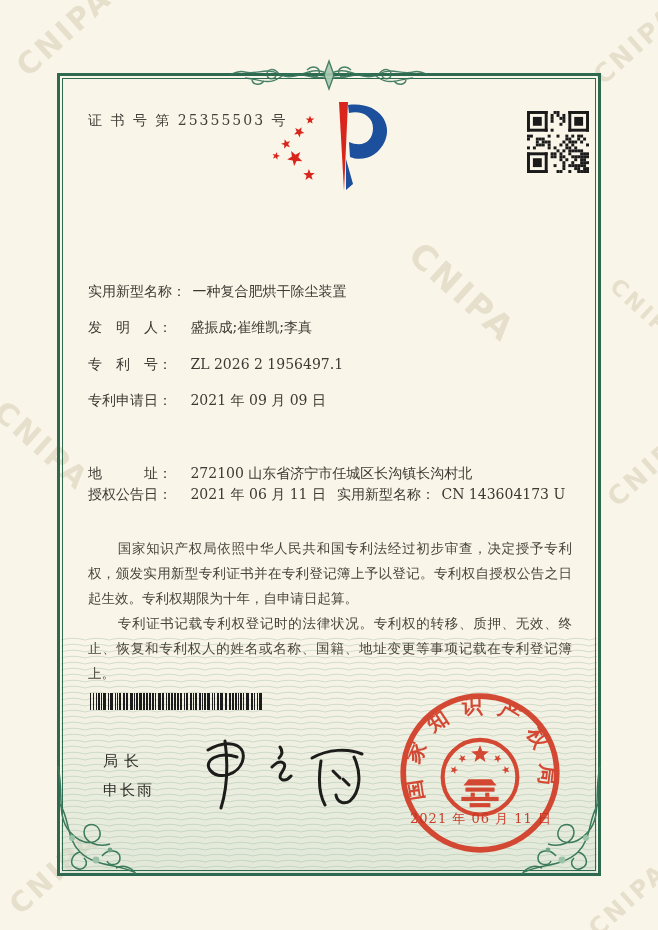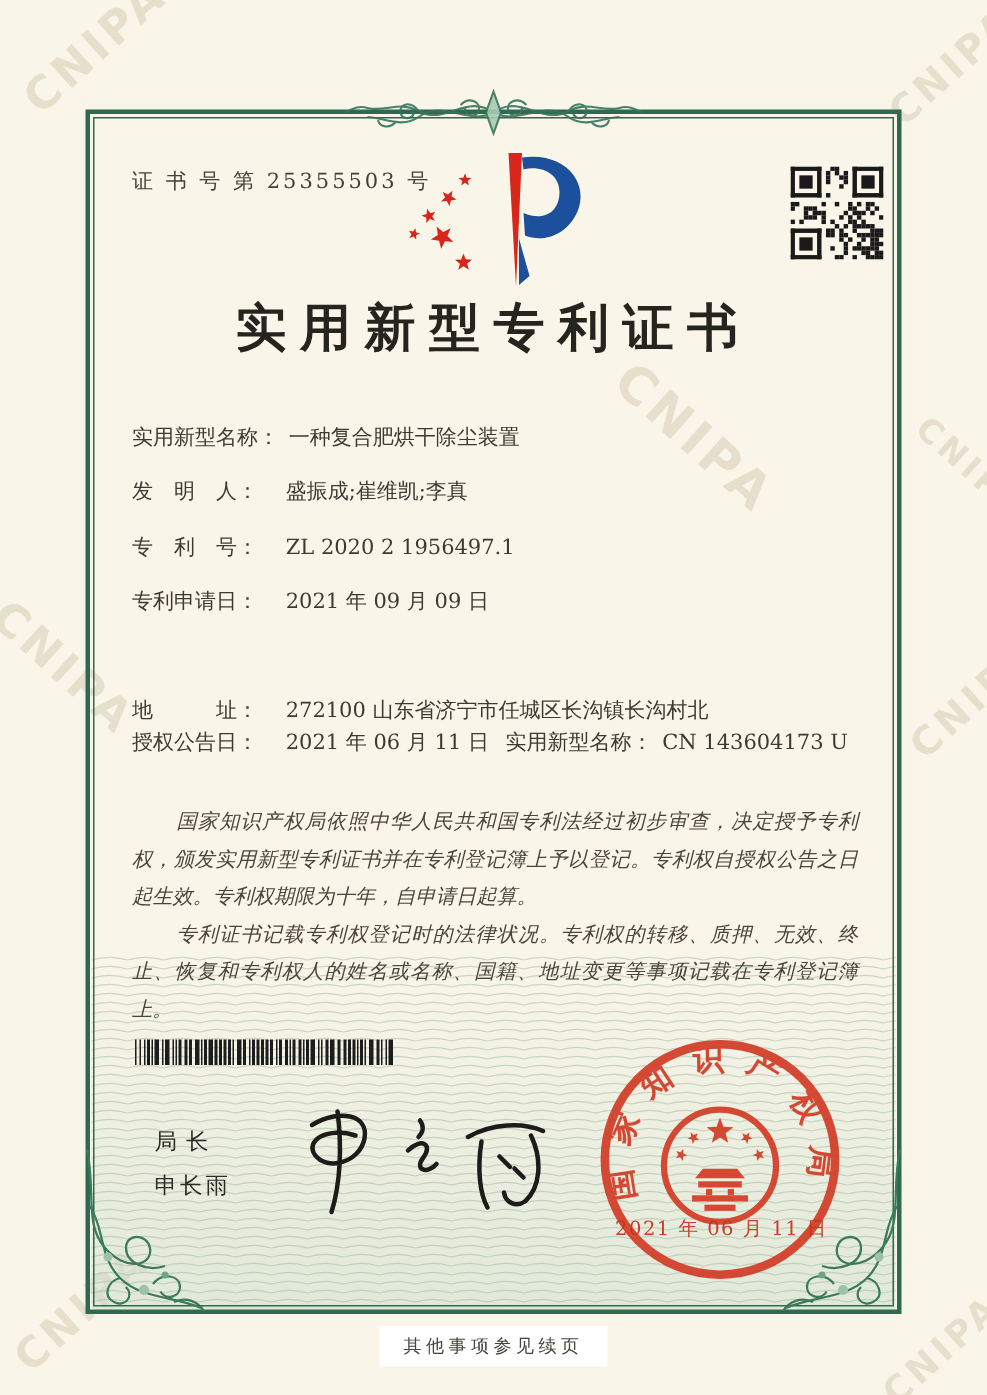--- a/index.html
+++ b/index.html
@@ -41,21 +41,21 @@
     font-size:34px; font-weight:bold; letter-spacing:9px; color:#26241f;
   }
   
   .frow{ position:absolute; left:88px; width:490px; font-size:14px; color:#3d3a33; white-space:nowrap; }
   .flabel{ display:inline-block; min-width:96px; }
   .fvalue{ margin-left:2px; }
   .grant-pair{ position:absolute; left:249px; top:0; }
   
   .bodytext{
     position:absolute; left:88px; top:536px; width:484px;
-    font-size:13.5px; line-height:1.85; color:#4a453c; text-align:justify;font-style:italic;
+    font-size:13.5px; line-height:1.85; color:#4a453c; text-align:justify;
   }
   .bodytext p{ margin:0; text-indent:2.2em; }
   
   .barcode{ position:absolute; left:90px; top:693px; width:178px; height:17px; display:flex; align-items:stretch; }
   .barcode div{ height:100%; }
   .signer-role{ position:absolute; left:103px; top:752px; font-size:15px; letter-spacing:6px; color:#2e2c27; }
   .signer-name{ position:absolute; left:103px; top:781px; font-size:15px; letter-spacing:2px; color:#2e2c27; }
   .signature{ position:absolute; left:192px; top:734px; }
   .seal{ position:absolute; left:397px; top:690px; }
   .seal-date{
@@ -305,33 +305,32 @@
       <rect x="41.333333333333336" y="0" width="2.9523809523809526" height="20.666666666666668" fill="#1a1a1a"></rect>
       <rect x="59.04761904761905" y="0" width="2.9523809523809526" height="20.666666666666668" fill="#1a1a1a"></rect>
       <rect x="47.23809523809524" y="5.904761904761905" width="8.857142857142858" height="8.857142857142858" fill="#1a1a1a"></rect>
       <rect x="0" y="41.333333333333336" width="20.666666666666668" height="2.9523809523809526" fill="#1a1a1a"></rect>
       <rect x="0" y="59.04761904761905" width="20.666666666666668" height="2.9523809523809526" fill="#1a1a1a"></rect>
       <rect x="0" y="41.333333333333336" width="2.9523809523809526" height="20.666666666666668" fill="#1a1a1a"></rect>
       <rect x="17.714285714285715" y="41.333333333333336" width="2.9523809523809526" height="20.666666666666668" fill="#1a1a1a"></rect>
       <rect x="5.904761904761905" y="47.23809523809524" width="8.857142857142858" height="8.857142857142858" fill="#1a1a1a"></rect>
     </svg>
 
-  <div class="title">实用新型专利证书</div>
 
   <div class="frow" style="top:283px;">
     <span class="flabel">实用新型名称：</span>
     <span class="fvalue">一种复合肥烘干除尘装置</span>
   </div>
   <div class="frow" style="top:319px;">
     <span class="flabel">发　明　人：</span>
     <span class="fvalue">盛振成;崔维凯;李真</span>
   </div>
   <div class="frow" style="top:356px;">
     <span class="flabel">专　利　号：</span>
-    <span class="fvalue">ZL 2020 2 1956497.1</span>
+    <span class="fvalue">ZL 2026 2 1956497.1</span>
   </div>
   <div class="frow" style="top:392px;">
     <span class="flabel">专利申请日：</span>
     <span class="fvalue">2021 年 09 月 09 日</span>
   </div>
   <div class="frow" style="top:465px;">
     <span class="flabel">地　　　址：</span>
     <span class="fvalue">272100 山东省济宁市任城区长沟镇长沟村北</span>
   </div>
   <div class="frow" style="top:486px;">
@@ -498,17 +497,14 @@
       <polygon points="80.0,53.0 82.2,58.9 88.6,59.2 83.6,63.2 85.3,69.3 80.0,65.8 74.7,69.3 76.4,63.2 71.4,59.2 77.8,58.9"></polygon>
           <polygon points="61.1,62.5 63.2,64.3 65.7,63.1 64.7,65.7 66.6,67.7 63.8,67.5 62.5,70.0 61.8,67.2 59.1,66.7 61.5,65.3"></polygon>
           <polygon points="51.9,74.5 54.5,75.4 56.4,73.3 56.4,76.1 59.0,77.2 56.3,78.0 56.1,80.9 54.4,78.6 51.7,79.2 53.3,76.9"></polygon>
           <polygon points="98.9,62.5 98.5,65.3 100.9,66.7 98.2,67.2 97.5,70.0 96.2,67.5 93.4,67.7 95.3,65.7 94.3,63.1 96.8,64.3"></polygon>
           <polygon points="108.1,74.5 106.7,76.9 108.3,79.2 105.6,78.6 103.9,80.9 103.7,78.0 101.0,77.2 103.6,76.1 103.6,73.3 105.5,75.4"></polygon>
         </g>
     </g>
   </svg>
   <div class="seal-date">2021 年 06 月 11 日</div>
 
-  <div class="note-wrap">
-    <span class="note">其他事项参见续页</span>
-  </div>
 
 </div>
 
 </body></html>

